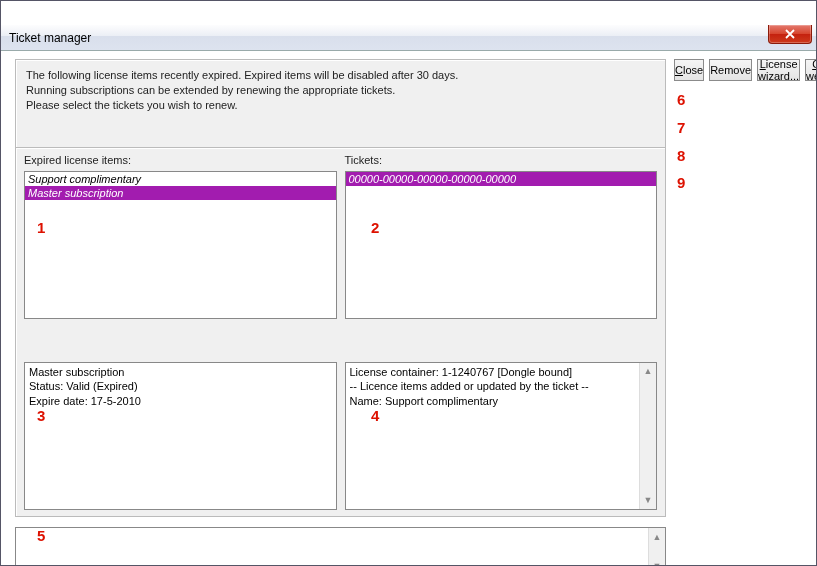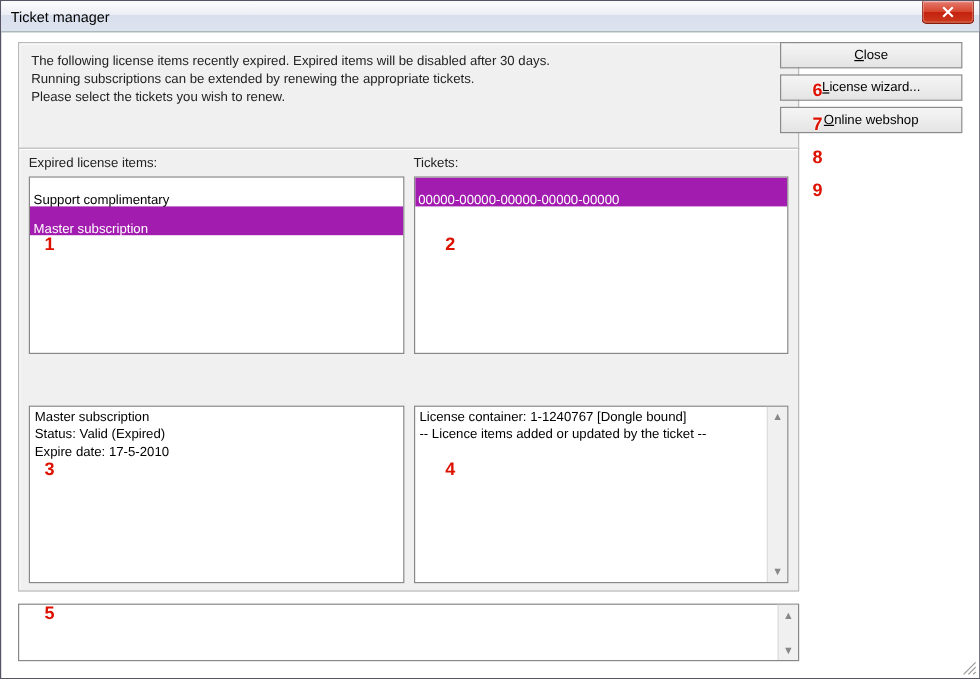--- a/index.html
+++ b/index.html
@@ -13,20 +13,21 @@
       border: 1px solid #556;
     }
     .titlebar {
       height: 26px;
       background: linear-gradient(to bottom, #fdfdfe 0%, #ebeef5 45%, #d9dfec 46%, #dde3ef 100%);
       border-bottom: 1px solid #9aa;
       display: flex;
       align-items: center;
       padding-left: 8px;
       position: relative;
+      margin-top: 24px;
     }
     .titlebar-title {
       color: #000;
       font-size: 12px;
     }
     .close-btn {
       position: absolute;
       right: 4px;
       top: 0px;
       width: 44px;
@@ -56,23 +57,23 @@
       line-height: 1.35;
       position: absolute;
       left: 14px; right: 150px; top: 8px;
       height: 90px;
       box-shadow: inset 1px 1px 0 #fff;
     }
     .right-buttons {
       position: absolute;
       right: 14px;
       top: 8px;
-      width: 152px;
-      display: flex;
-      flex-direction: column;
+      width: 128px;
+      display: flex;
+      flex-direction: row;
       gap: 5px;
     }
     .btn {
       height: 22px;
       background: linear-gradient(to bottom, #f5f5f5, #e4e4e4);
       border: 1px solid #8b8b8b;
       font-family: inherit;
       font-size: 11px;
       text-align: center;
       cursor: default;
@@ -113,25 +114,26 @@
       height: 148px;
     }
     .textbox {
       position: absolute;
       bottom: 0;
       height: 148px;
       padding: 2px 4px;
       line-height: 1.3;
     }
     .list-item {
-      padding: 12px 3px;
-      height: 24px;
+      padding: 0 3px;
+      height: 14px;
       line-height: 14px;
       white-space: nowrap;
       width: 100%;
+      font-style: italic;
     }
     .list-item.selected {
       background: #a21caf;
       color: #fff;
     }
     .scrollbar {
       position: absolute;
       right: 0; top: 0; bottom: 0;
       width: 17px;
       background: #f0f0f0;
@@ -186,20 +188,23 @@
 
   <div class="info-box">
     <div class="textline">The following license items recently expired. Expired items will be disabled after 30 days.</div>
     <div class="textline">Running subscriptions can be extended by renewing the appropriate tickets.</div>
     <div class="textline">Please select the tickets you wish to renew.</div>
   </div>
 
   <div class="right-buttons">
     <button class="btn">
         <span><span class="ul">C</span><span>lose</span></span>
+      </button>
+    <button class="btn">
+        <span>Remove</span>
       </button>
     <button class="btn">
         <span><span class="ul">L</span><span>icense wizard...</span></span>
       </button>
     <button class="btn">
         <span><span class="ul">O</span><span>nline webshop</span></span>
       </button>
   </div>
 
   <div class="main-panel">
@@ -216,20 +221,21 @@
       </div>
     </div>
     <div class="col col-right">
       <div class="label">Tickets:</div>
       <div class="listbox" id="tickets-list">
           <div class="list-item selected">00000-00000-00000-00000-00000</div>
         </div>
       <div class="textbox">
         <div class="textline">License container: 1-1240767 [Dongle bound]</div>
         <div class="textline">-- Licence items added or updated by the ticket --</div>
+        <div class="textline">Name: Support complimentary</div>
         <div class="scrollbar">
           <div class="sb-arrow">▲</div>
           <div class="sb-arrow down">▼</div>
         </div>
       </div>
     </div>
   </div>
 
   <div class="bottom-box">
     <div class="scrollbar">

